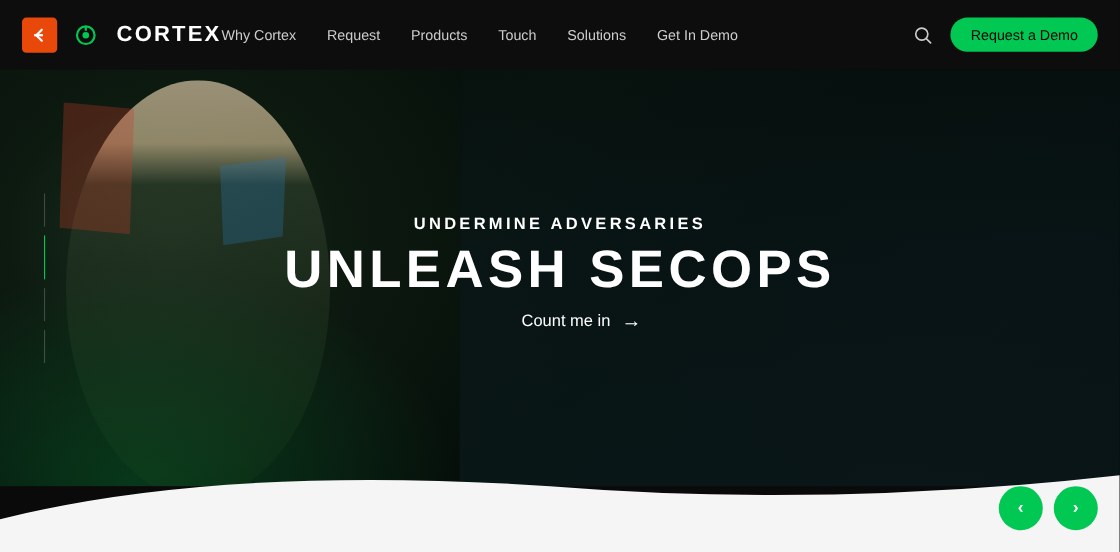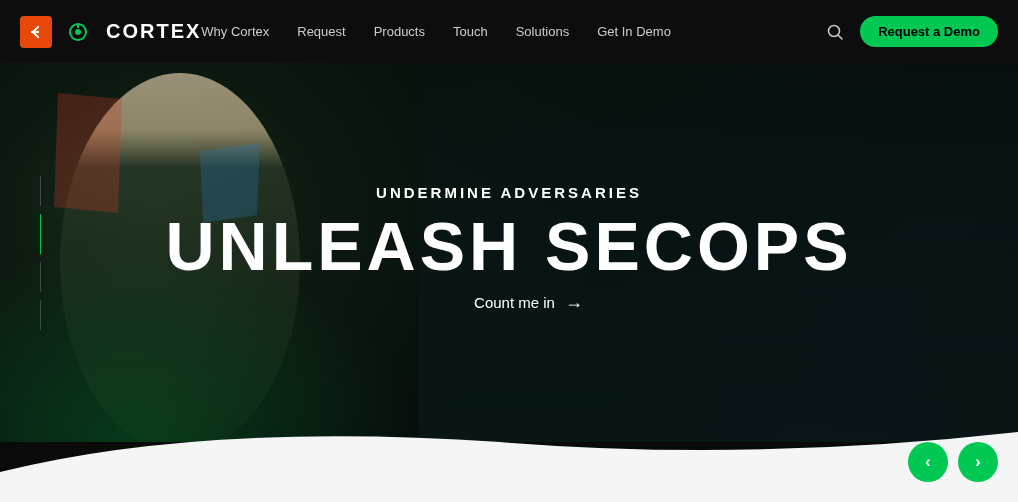--- a/index.html
+++ b/index.html
@@ -59,21 +59,21 @@
       color: #ccc;
       display: flex; align-items: center;
     }
     .request-demo-btn {
       background: #00c853;
       color: #000;
       border: none;
       border-radius: 24px;
       padding: 8px 18px;
       font-size: 13px;
-      font-weight: 700;
+      font-weight: 400;
       cursor: pointer;
       white-space: nowrap;
     }
 
     
     .hero {
       position: absolute;
       top: 0; left: 0; right: 0; bottom: 0;
       overflow: hidden;
       padding-left: 33px;
@@ -153,21 +153,21 @@
     .hero-subtitle {
       color: #ffffff;
       font-size: 15px;
       font-weight: 600;
       letter-spacing: 3px;
       text-transform: uppercase;
       margin-bottom: 8px;
     }
     .hero-title {
       color: #ffffff;
-      font-size: 68px;
+      font-size: 48px;
       font-weight: 800;
       letter-spacing: 4px;
       text-transform: uppercase;
       line-height: 1.1;
     }
     .hero-desc {
       color: #dddddd;
       font-size: 14px;
       font-weight: 500;
       letter-spacing: 2px;

